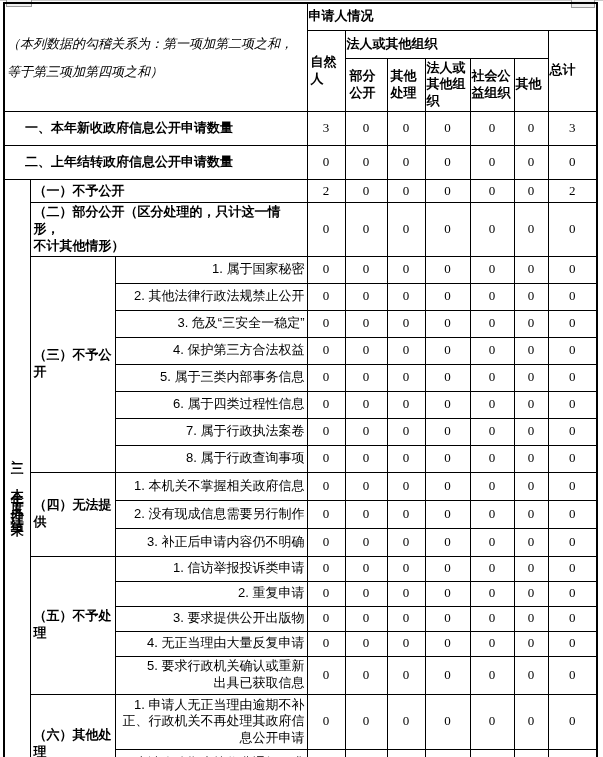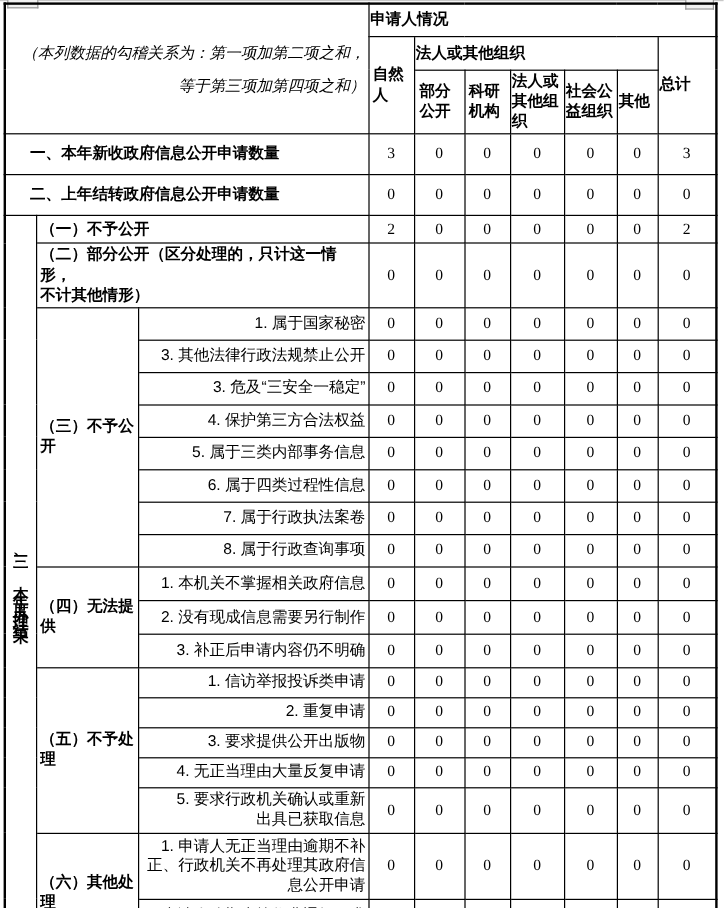--- a/index.html
+++ b/index.html
@@ -31,21 +31,21 @@
   td {
     border: 1px solid #000;
     font-size: 13px;
     line-height: 1.3;
     vertical-align: middle;
     overflow: hidden;
     padding: 1px 2px;
   }
   .note-cell {
     font-style: italic;
-    text-align: right;
+    text-align: left;
     white-space: pre-wrap;
     line-height: 2.1;
     font-size: 13px;
   }
   .hdr { font-weight: bold; padding: 1px 1px; }
   .pad3 { padding-left: 3px; padding-right: 3px; }
   .pad4 { padding-left: 4px; padding-right: 4px; }
   .sec  { font-weight: bold; text-align: left; padding-left: 3px; }
   .rowmain { font-weight: bold; text-align: left; padding-left: 20px; }
   .item { text-align: right; padding-left: 3px; }
@@ -105,21 +105,21 @@
 等于第三项加第四项之和）</td>
     <td colspan="7" class="hdr">申请人情况</td>
   </tr>
   <tr class="rh2">
     <td rowspan="2" class="hdr pad3">自然人</td>
     <td colspan="5" class="hdr">法人或其他组织</td>
     <td rowspan="2" class="hdr">总计</td>
   </tr>
   <tr class="rh3">
     <td class="hdr pad4">部分公开</td>
-    <td class="hdr pad3">科研机构</td>
+    <td class="hdr pad3">其他处理</td>
     <td class="hdr">法人或其他组织</td>
     <td class="hdr">社会公益组织</td>
     <td class="hdr">其他</td>
   </tr>
 
   <tr class="r34">
     <td colspan="3" class="rowmain">一、本年新收政府信息公开申请数量</td>
   <td class="num">3</td>
         <td class="num">0</td>
         <td class="num">0</td>
@@ -169,21 +169,21 @@
     <td class="item">1. 属于国家秘密</td>
   <td class="num">0</td>
         <td class="num">0</td>
         <td class="num">0</td>
         <td class="num">0</td>
         <td class="num">0</td>
         <td class="num">0</td>
         <td class="num">0</td>
       </tr>
   <tr class="r27">
-    <td class="item">3. 其他法律行政法规禁止公开</td>
+    <td class="item">2. 其他法律行政法规禁止公开</td>
   <td class="num">0</td>
         <td class="num">0</td>
         <td class="num">0</td>
         <td class="num">0</td>
         <td class="num">0</td>
         <td class="num">0</td>
         <td class="num">0</td>
       </tr>
   <tr class="r27">
     <td class="item">3. 危及“三安全一稳定”</td>

